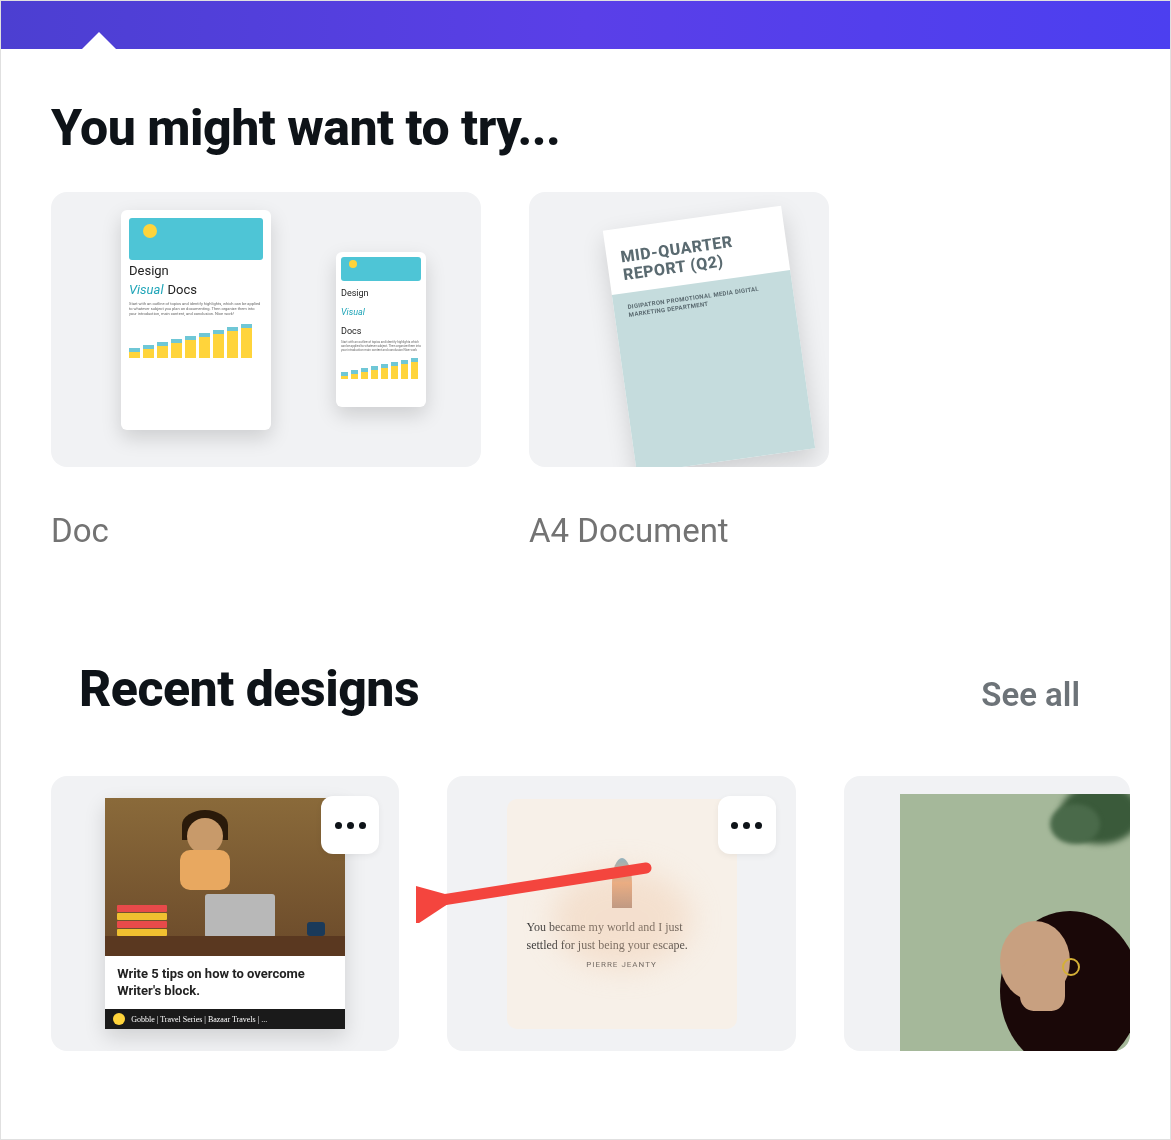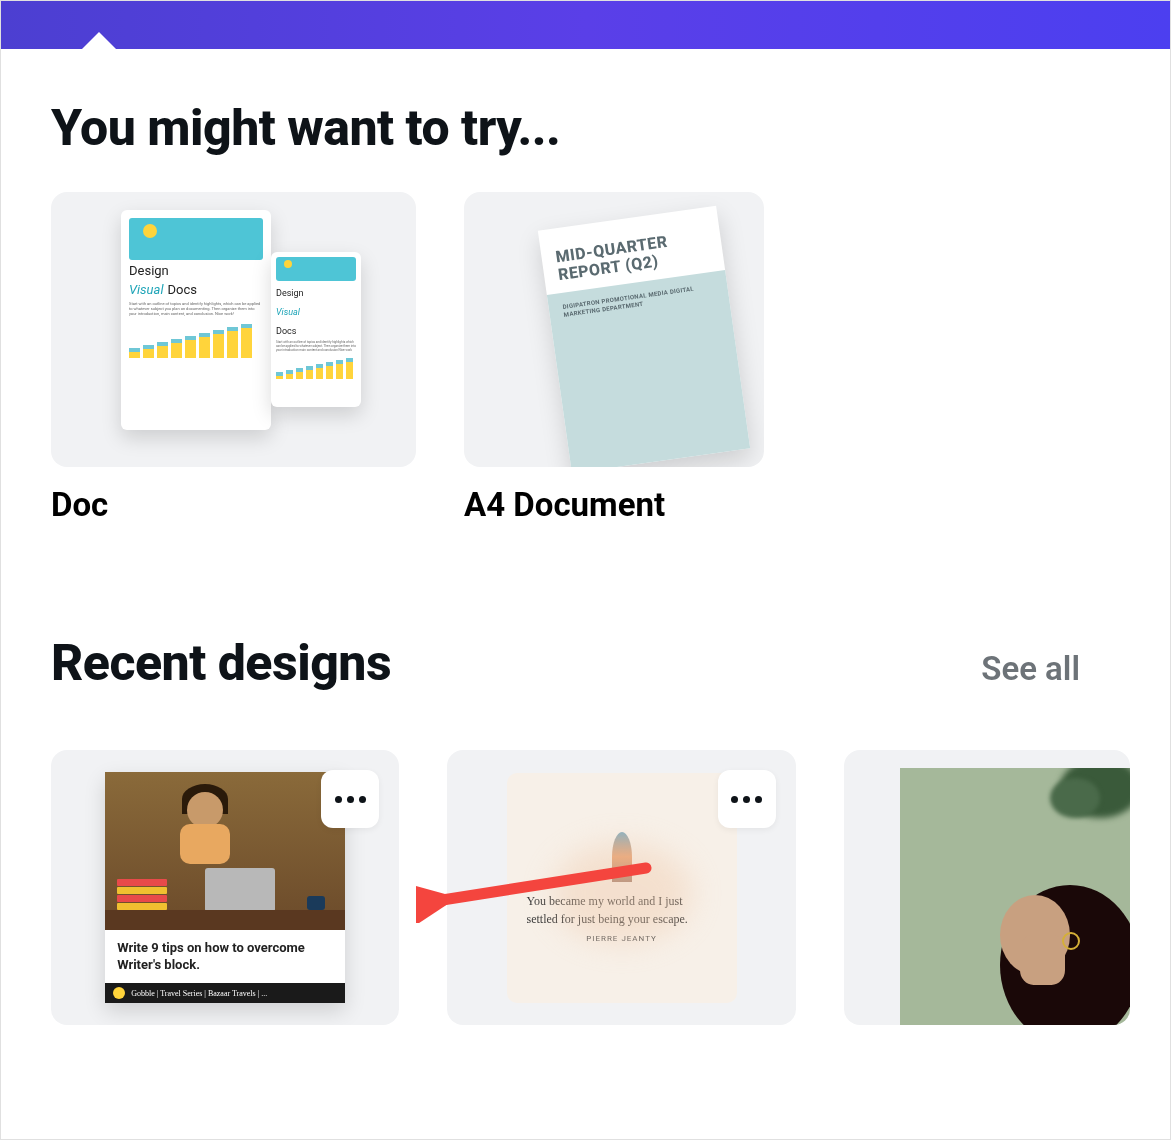--- a/index.html
+++ b/index.html
@@ -46,26 +46,26 @@
       height: 275px;
       background: #f1f2f4;
       border-radius: 16px;
       display: flex;
       align-items: center;
       justify-content: center;
       position: relative;
       overflow: hidden;
     }
     .template-thumb.narrow { width: 300px; }
-    .template-thumb.wide { width: 365px; }
+    .template-thumb.wide { width: 430px; }
     .template-label {
-      margin-top: 18px;
+      margin-top: 44px;
       font-size: 33px;
-      font-weight: 700;
-      color: #000000;
+      font-weight: 400;
+      color: #737373;
     }
 
     
     .doc-page-main {
       width: 150px; height: 220px; background: #fff; border-radius: 6px;
       box-shadow: 0 8px 20px rgba(0,0,0,0.15); padding: 8px;
       position: absolute; left: 70px; top: 18px;
     }
     .doc-header-img {
       height: 42px; background: #4ec5d6; border-radius: 3px; position: relative;
@@ -118,20 +118,21 @@
     .a4doc-title { font-size: 16px; font-weight: 800; color: #5a6a70; line-height: 1.1; letter-spacing: 0.5px;}
     .a4doc-bottom { flex:1; background: #c5dcdd; padding: 10px 14px; }
     .a4doc-sub { font-size: 6px; color: #5a6a70; font-weight: 700; line-height: 1.3; letter-spacing: 0.3px; }
 
     
     .recents-header {
       display: flex;
       justify-content: space-between;
       align-items: baseline;
       margin-bottom: 58px;
+      margin-left: 28px;
     }
     .see-all {
       font-size: 33px;
       font-weight: 600;
       color: #6d7378;
       cursor: pointer;
       padding-right: 50px;
     }
     .recent-row { display: flex; gap: 48px; }
     .recent-card {
@@ -311,21 +312,21 @@
           <div class="books">
               <div class="book" style="background:#e84a4a"></div>
               <div class="book" style="background:#f0c030"></div>
               <div class="book" style="background:#e84a4a"></div>
               <div class="book" style="background:#f0c030"></div>
             </div>
           <div class="laptop"></div>
             <div class="cup"></div>
             <div class="table"></div>
         </div>
-        <div class="design1-text">Write 9 tips on how to overcome Writer's block.</div>
+        <div class="design1-text">Write 5 tips on how to overcome Writer's block.</div>
         <div class="design1-bar">
             <div class="design1-bar-circle"></div>
             <div class="design1-bar-text">Gobble | Travel Series | Bazaar Travels | ...</div>
           </div>
       </div>
       <div class="more-btn">
         <div class="dots">
             <div class="dot"></div>
             <div class="dot"></div>
             <div class="dot"></div>

